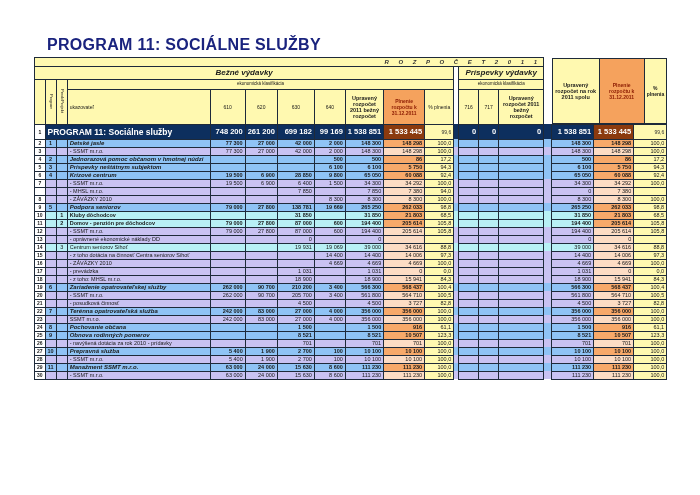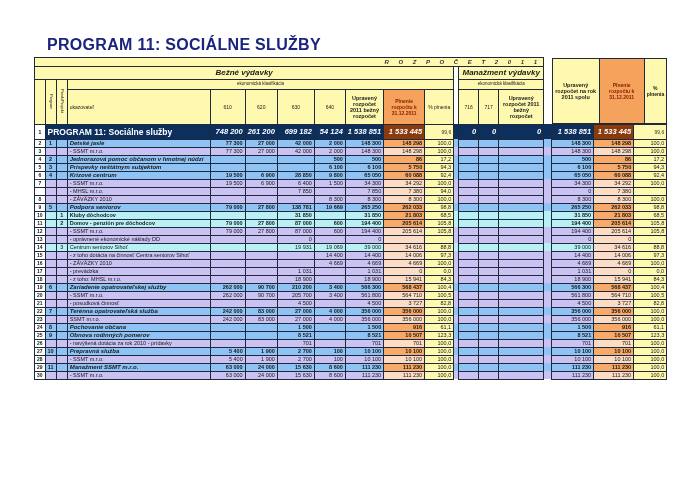--- a/index.html
+++ b/index.html
@@ -11,21 +11,21 @@
   td.l { text-align:left; }
   td.c { text-align:center; }
   .band { background:#fff9b0; text-align:right; font-style:italic; font-weight:bold; letter-spacing:4px; font-size:6px; color:#333; height:8px; }
   .bezne { background:#fff9b0; text-align:center; font-style:italic; font-weight:bold; font-size:8px; height:12px; line-height:12px; }
   .eko { background:#fff9b0; text-align:center; font-size:4.5px; height:6px; line-height:6px; }
   .hdr { background:#fff9b0; text-align:center; font-size:5px; height:34px; line-height:6px; white-space:normal; }
   .hdr.bold { font-weight:bold; font-size:5.5px; }
   .hdr.orange { background:#f5a25d; font-weight:bold; color:#8b1a00; }
   .vert { writing-mode:vertical-rl; font-size:4px; }
   .gap { border:none; background:#fff; width:4px; padding:0; }
-  .prog td { background:#0d2f5e; color:#fff; font-style:italic; font-weight:bold; font-size:7.5px; height:14px; line-height:14px; }
+  .prog td { background:#0d2f5e; color:#fff; font-weight:bold; font-size:7.5px; height:14px; line-height:14px; }
   .prog td.plnP { background:#8b3a0e; }
   .prog td.pctP { background:#fff9b0; color:#333; font-size:5px; font-style:normal; font-weight:normal; }
   .prog td.numc { background:#fff; color:#000; font-style:normal; font-size:5px; }
   .prog td.lbl { font-style:normal; font-size:8.5px; }
   tr.sec td { background:#8fc3f5; font-weight:bold; }
   tr.sec td.lbl { font-style:italic; font-size:6px; }
   tr.sub td { background:#c9c2f2; }
   tr.sub2 td { background:#b8f0f5; font-weight:bold; }
   tr.sub2 td.lbl { font-weight:bold; }
   tr.subv td { background:#b8f0f5; }
@@ -75,21 +75,21 @@
             <td class="hdr orange" style="height:64px;width:40px;">Plnenie rozpočtu k 31.12.2011</td>
             <td class="hdr" style="height:64px;">% plnenia</td>
           </tr>
         </tbody>
             </table>
       </td>
     </tr>
     <tr>
       <td colspan="11" class="bezne">Bežné výdavky</td>
       <td class="gap"></td>
-      <td colspan="3" class="bezne">Manažment výdavky</td>
+      <td colspan="3" class="bezne">Príspevky výdavky</td>
       <td class="gap"></td>
     </tr>
     <tr>
       <td rowspan="2" class="hdr" style="background:#fff9b0"></td>
       <td rowspan="2" class="hdr c"><span class="vert">Program</span></td>
       <td rowspan="2" class="hdr c"><span class="vert">Prvok/Projekt</span></td>
       <td colspan="8" class="eko">ekonomická klasifikácia</td>
       <td class="gap"></td>
       <td colspan="3" class="eko">ekonomická klasifikácia</td>
       <td class="gap"></td>
@@ -108,21 +108,21 @@
       <td class="hdr">717</td>
       <td class="hdr bold">Upravený rozpočet 2011 bežný rozpočet</td>
       <td class="gap"></td>
     </tr>
     <tr class="prog">
       <td class="numc c">1</td>
       <td colspan="3" class="l lbl">PROGRAM 11:     Sociálne služby</td>
       <td>748 200</td>
       <td>261 200</td>
       <td>699 182</td>
-      <td>54 124</td>
+      <td>99 169</td>
       <td>1 538 851</td>
       <td class="plnP">1 533 445</td>
       <td class="pctP">99,6</td>
       <td class="gap"></td>
       <td>0</td>
       <td>0</td>
       <td>0</td>
       <td class="gap"></td>
       <td>1 538 851</td>
       <td class="plnP">1 533 445</td>

